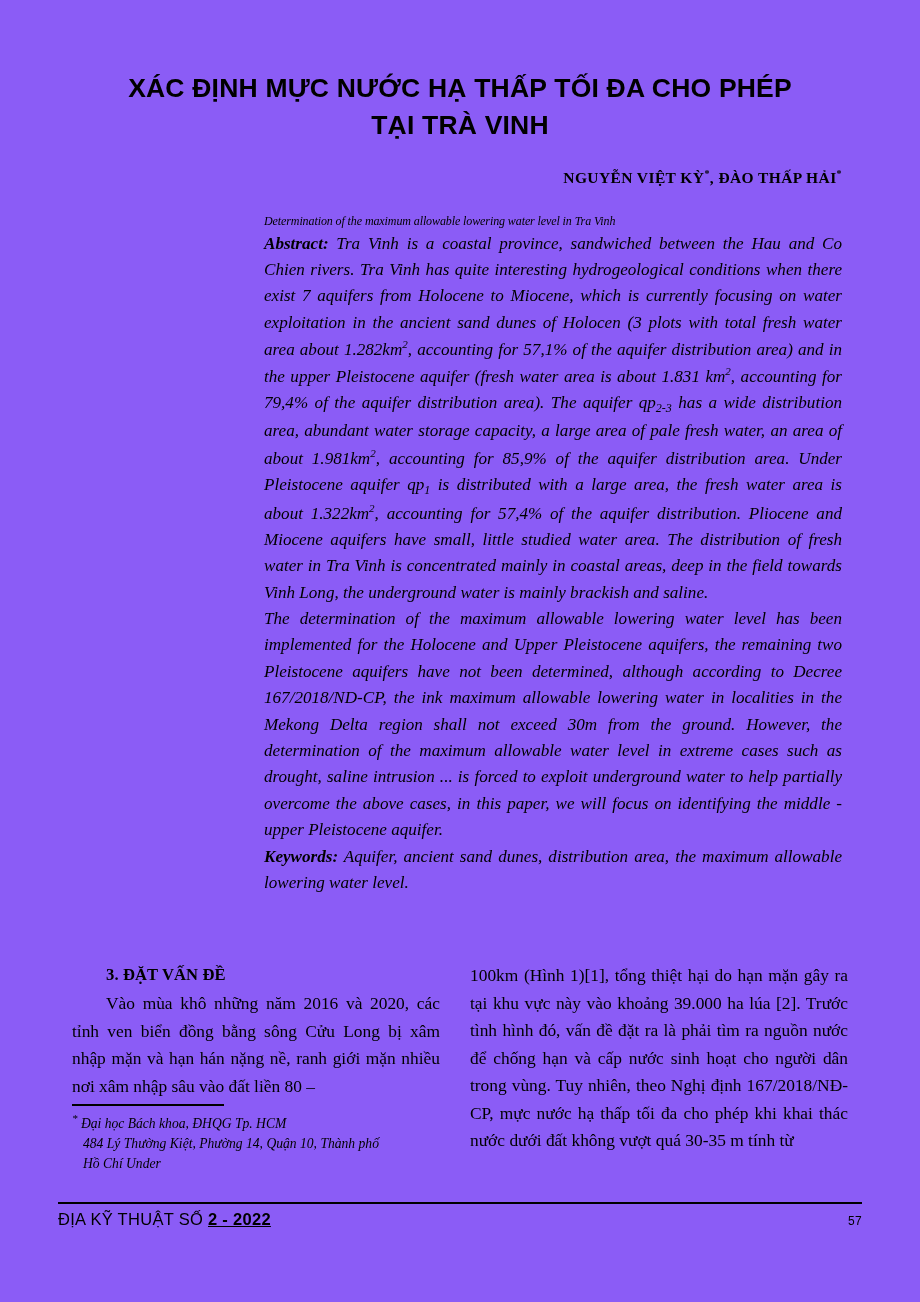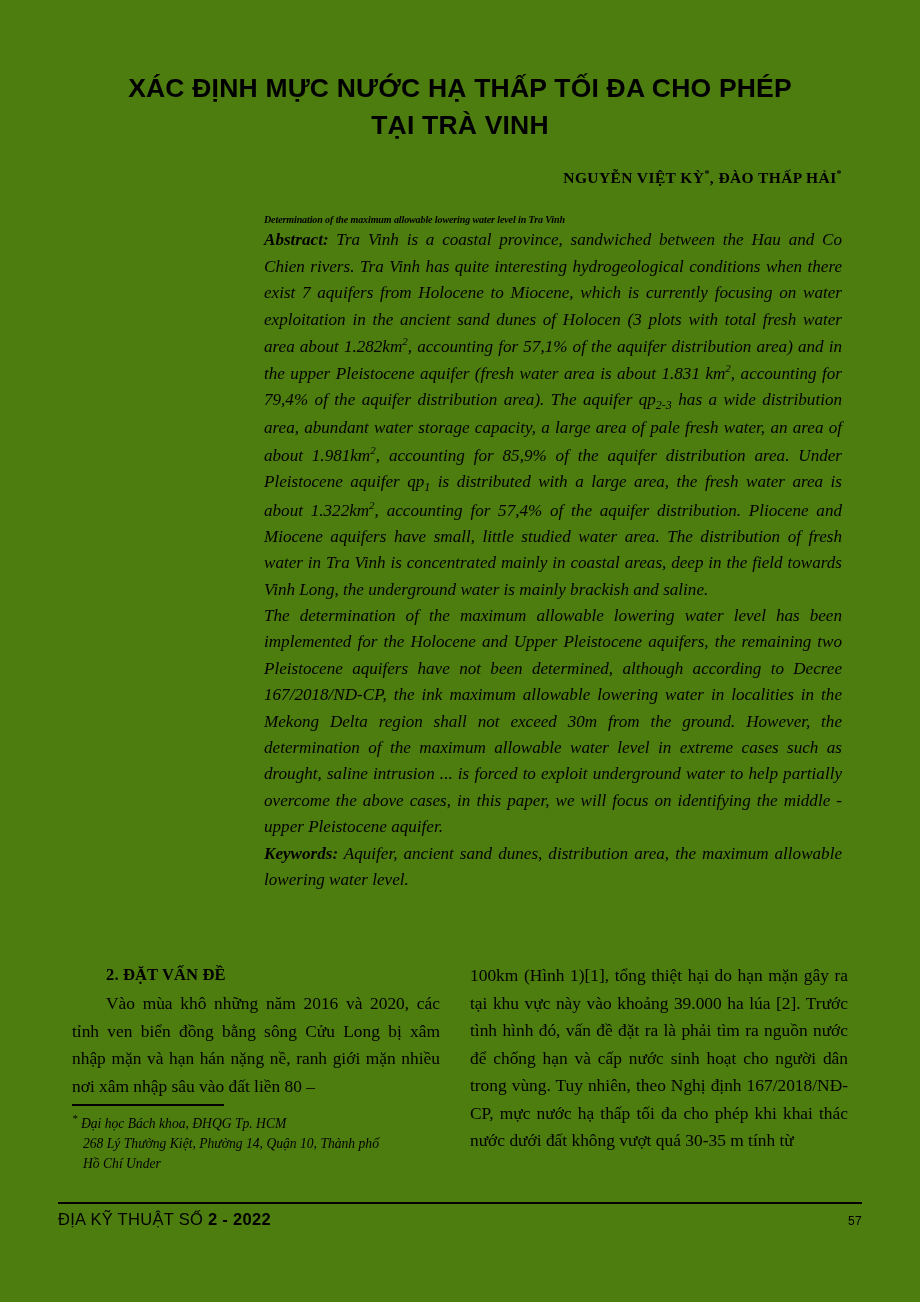--- a/index.html
+++ b/index.html
@@ -4,21 +4,21 @@
 <style>
   html, body {
     margin: 0;
     padding: 0;
     background: #ffffff;
   }
   .page {
     position: relative;
     width: 920px;
     height: 1302px;
-    background: #4d7c0f;
+    background: #8b5cf6;
     overflow: hidden;
     box-sizing: border-box;
     color: #000000;
   }
 
   
   .title-block {
     position: absolute;
     left: 110px;
     top: 70px;
@@ -61,22 +61,22 @@
     font-size: 17.1px;
     line-height: 1.545;
     text-align: justify;
     text-justify: inter-word;
   }
   .abstract-block p {
     margin: 0;
   }
   .ab-head {
     font-style: italic;
-    font-weight: 700;
-    font-size: 10px;
+    font-weight: 400;
+    font-size: 12px;
     letter-spacing: -0.1px;
   }
   .ab-body {
     font-style: italic;
   }
   .ab-body .lead,
   .kw .lead {
     font-weight: 700;
   }
   .kw {
@@ -180,20 +180,21 @@
     width: 804px;
     display: flex;
     justify-content: space-between;
     align-items: baseline;
     font-family: "Liberation Sans", sans-serif;
     font-size: 16.5px;
     letter-spacing: 0.3px;
   }
   .footer-issue b {
     font-weight: 700;
+    text-decoration: underline;
   }
   .footer-page {
     font-size: 12px;
   }
 </style>
 </head>
 <body>
 
 <div class="page">
 
@@ -204,31 +205,31 @@
   <div class="authors"><span>NGUYỄN VIỆT KỲ</span><sup>*</sup><span>, </span><span>ĐÀO THẤP HẢI</span><sup>*</sup></div>
 
   <div class="abstract-block">
     <p class="ab-head">Determination of the maximum allowable lowering water level in Tra Vinh</p>
     <p class="ab-body"><span class="lead">Abstract:</span><span> Tra Vinh is a coastal province, sandwiched between the Hau and Co Chien rivers. Tra Vinh has quite interesting hydrogeological conditions when there exist 7 aquifers from Holocene to Miocene, which is currently focusing on water exploitation in the ancient sand dunes of Holocen (3 plots with total fresh water area about 1.282km</span><sup>2</sup><span>, accounting for 57,1% of the aquifer distribution area) and in the upper Pleistocene aquifer (fresh water area is about 1.831 km</span><sup>2</sup><span>, accounting for 79,4% of the aquifer distribution area). The aquifer qp</span><sub>2-3</sub><span> has a wide distribution area, abundant water storage capacity, a large area of pale fresh water, an area of about 1.981km</span><sup>2</sup><span>, accounting for 85,9% of the aquifer distribution area. Under Pleistocene aquifer qp</span><sub>1</sub><span> is distributed with a large area, the fresh water area is about 1.322km</span><sup>2</sup><span>, accounting for 57,4% of the aquifer distribution. Pliocene and Miocene aquifers have small, little studied water area. The distribution of fresh water in Tra Vinh is concentrated mainly in coastal areas, deep in the field towards Vinh Long, the underground water is mainly brackish and saline.</span></p>
     <p class="ab-body">The determination of the maximum allowable lowering water level has been implemented for the Holocene and Upper Pleistocene aquifers, the remaining two Pleistocene aquifers have not been determined, although according to Decree 167/2018/ND-CP, the ink maximum allowable lowering water in localities in the Mekong Delta region shall not exceed 30m from the ground. However, the determination of the maximum allowable water level in extreme cases such as drought, saline intrusion ... is forced to exploit underground water to help partially overcome the above cases, in this paper, we will focus on identifying the middle - upper Pleistocene aquifer.</p>
     <p class="kw"><span class="lead">Keywords:</span><span> Aquifer, ancient sand dunes, distribution area, the maximum allowable lowering water level.</span></p>
   </div>
 
   <div class="col col-left">
-    <p class="section-head">2. ĐẶT VẤN ĐỀ</p>
+    <p class="section-head">3. ĐẶT VẤN ĐỀ</p>
     <p class="body-par">Vào mùa khô những năm 2016 và 2020, các tỉnh ven biển đồng bằng sông Cửu Long bị xâm nhập mặn và hạn hán nặng nề, ranh giới mặn nhiều nơi xâm nhập sâu vào đất liền 80 –</p>
   </div>
 
   <div class="col col-right">
     <p class="body-par noindent">100km (Hình 1)[1], tổng thiệt hại do hạn mặn gây ra tại khu vực này vào khoảng 39.000 ha lúa [2]. Trước tình hình đó, vấn đề đặt ra là phải tìm ra nguồn nước để chống hạn và cấp nước sinh hoạt cho người dân trong vùng. Tuy nhiên, theo Nghị định 167/2018/NĐ-CP, mực nước hạ thấp tối đa cho phép khi khai thác nước dưới đất không vượt quá 30-35 m tính từ</p>
   </div>
 
   <div class="footnote-rule"></div>
   <div class="footnote">
-    <p class="footnote-text"><span class="fn-mark">*</span> <span>Đại học Bách khoa, ĐHQG Tp. HCM</span><span class="fn-just">268 Lý Thường Kiệt, Phường 14, Quận 10, Thành phố</span><span class="fn-indent">Hồ Chí Under</span></p>
+    <p class="footnote-text"><span class="fn-mark">*</span> <span>Đại học Bách khoa, ĐHQG Tp. HCM</span><span class="fn-just">484 Lý Thường Kiệt, Phường 14, Quận 10, Thành phố</span><span class="fn-indent">Hồ Chí Under</span></p>
   </div>
 
   <div class="footer-rule"></div>
   <div class="footer">
     <div class="footer-issue"><span>ĐỊA KỸ THUẬT SỐ </span><b>2 - 2022</b></div>
     <div class="footer-page">57</div>
   </div>
 
 </div>
 

